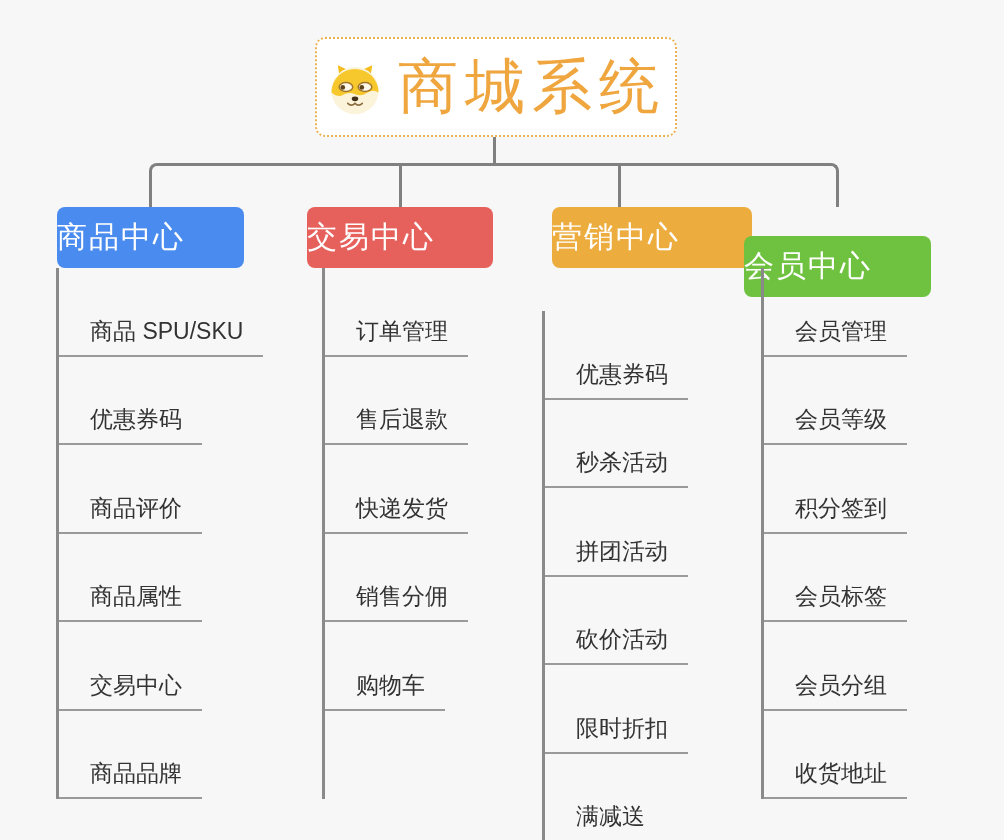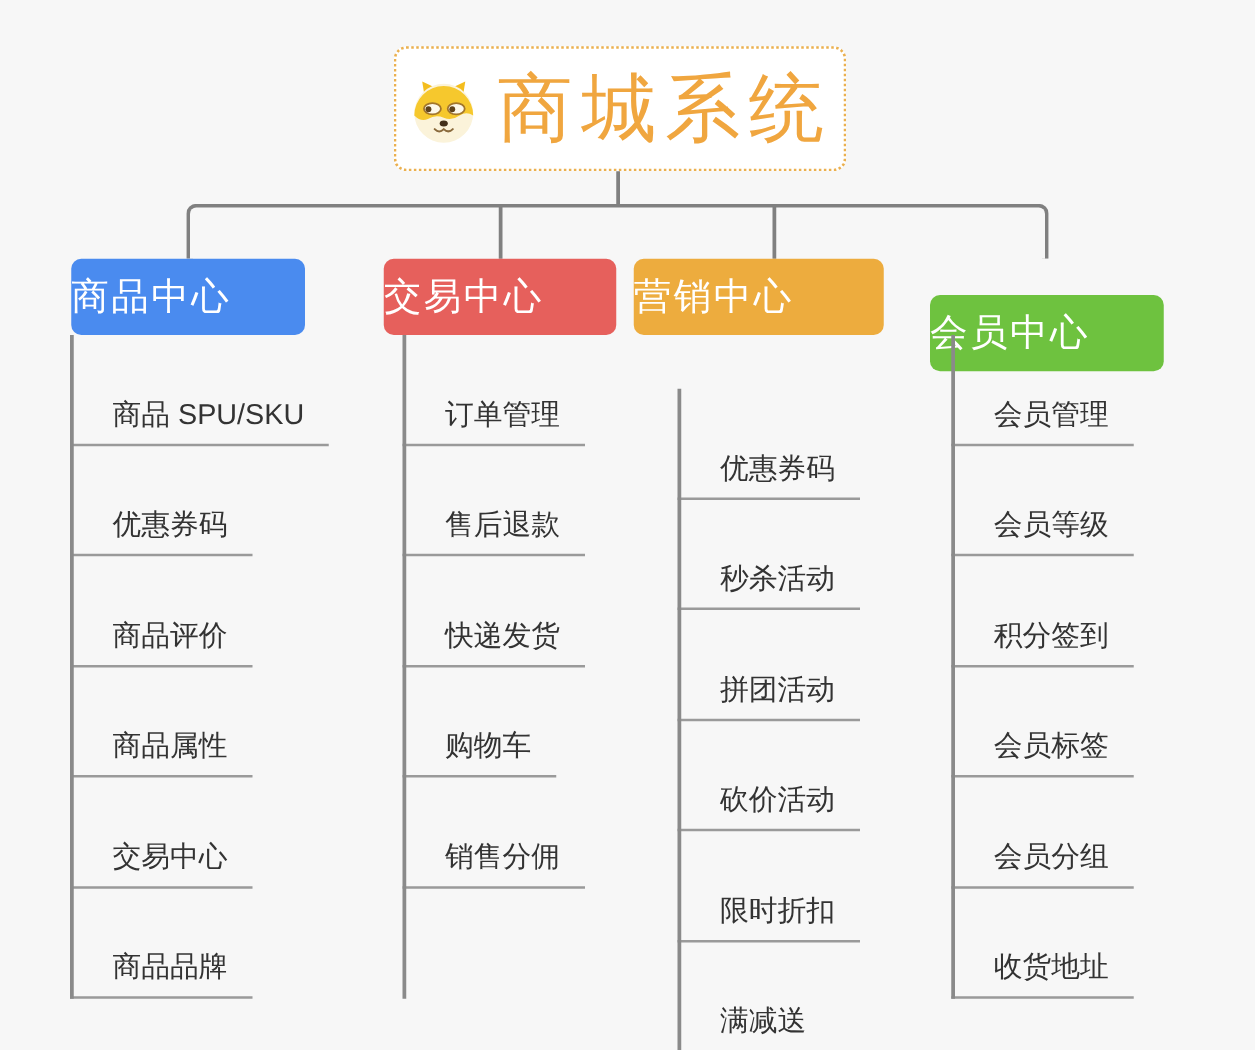--- a/index.html
+++ b/index.html
@@ -62,21 +62,21 @@
     border-radius: 8px;
     display: flex;
     align-items: center;
     color: #ffffff;
     font-size: 30px;
     letter-spacing: 2px;
     white-space: nowrap;
   }
   .box-0 { left: 57px;  width: 187px; }
   .box-1 { left: 307px; width: 186px; }
-  .box-2 { left: 507px; width: 200px; }
+  .box-2 { left: 552px; width: 200px; }
   .box-3 { left: 744px; width: 187px; margin-top: 29px; }
 
   
   .leaf-col {
     position: absolute;
     top: 268px;
     width: 250px;
   }
   .col-0 { left: 56px; }
   .col-1 { left: 322px; }
@@ -177,25 +177,25 @@
     <div class="leaf-slot">
         <span class="leaf-item">订单管理</span>
       </div>
     <div class="leaf-slot">
         <span class="leaf-item">售后退款</span>
       </div>
     <div class="leaf-slot">
         <span class="leaf-item">快递发货</span>
       </div>
     <div class="leaf-slot">
+        <span class="leaf-item">销售分佣</span>
+      </div>
+    <div class="leaf-slot">
         <span class="leaf-item">购物车</span>
       </div>
-    <div class="leaf-slot">
-        <span class="leaf-item">销售分佣</span>
-      </div>
   </div>
 
   <div class="leaf-col col-2">
     <div class="leaf-trunk"></div>
     <div class="leaf-slot">
         <span class="leaf-item">优惠券码</span>
       </div>
     <div class="leaf-slot">
         <span class="leaf-item">秒杀活动</span>
       </div>

